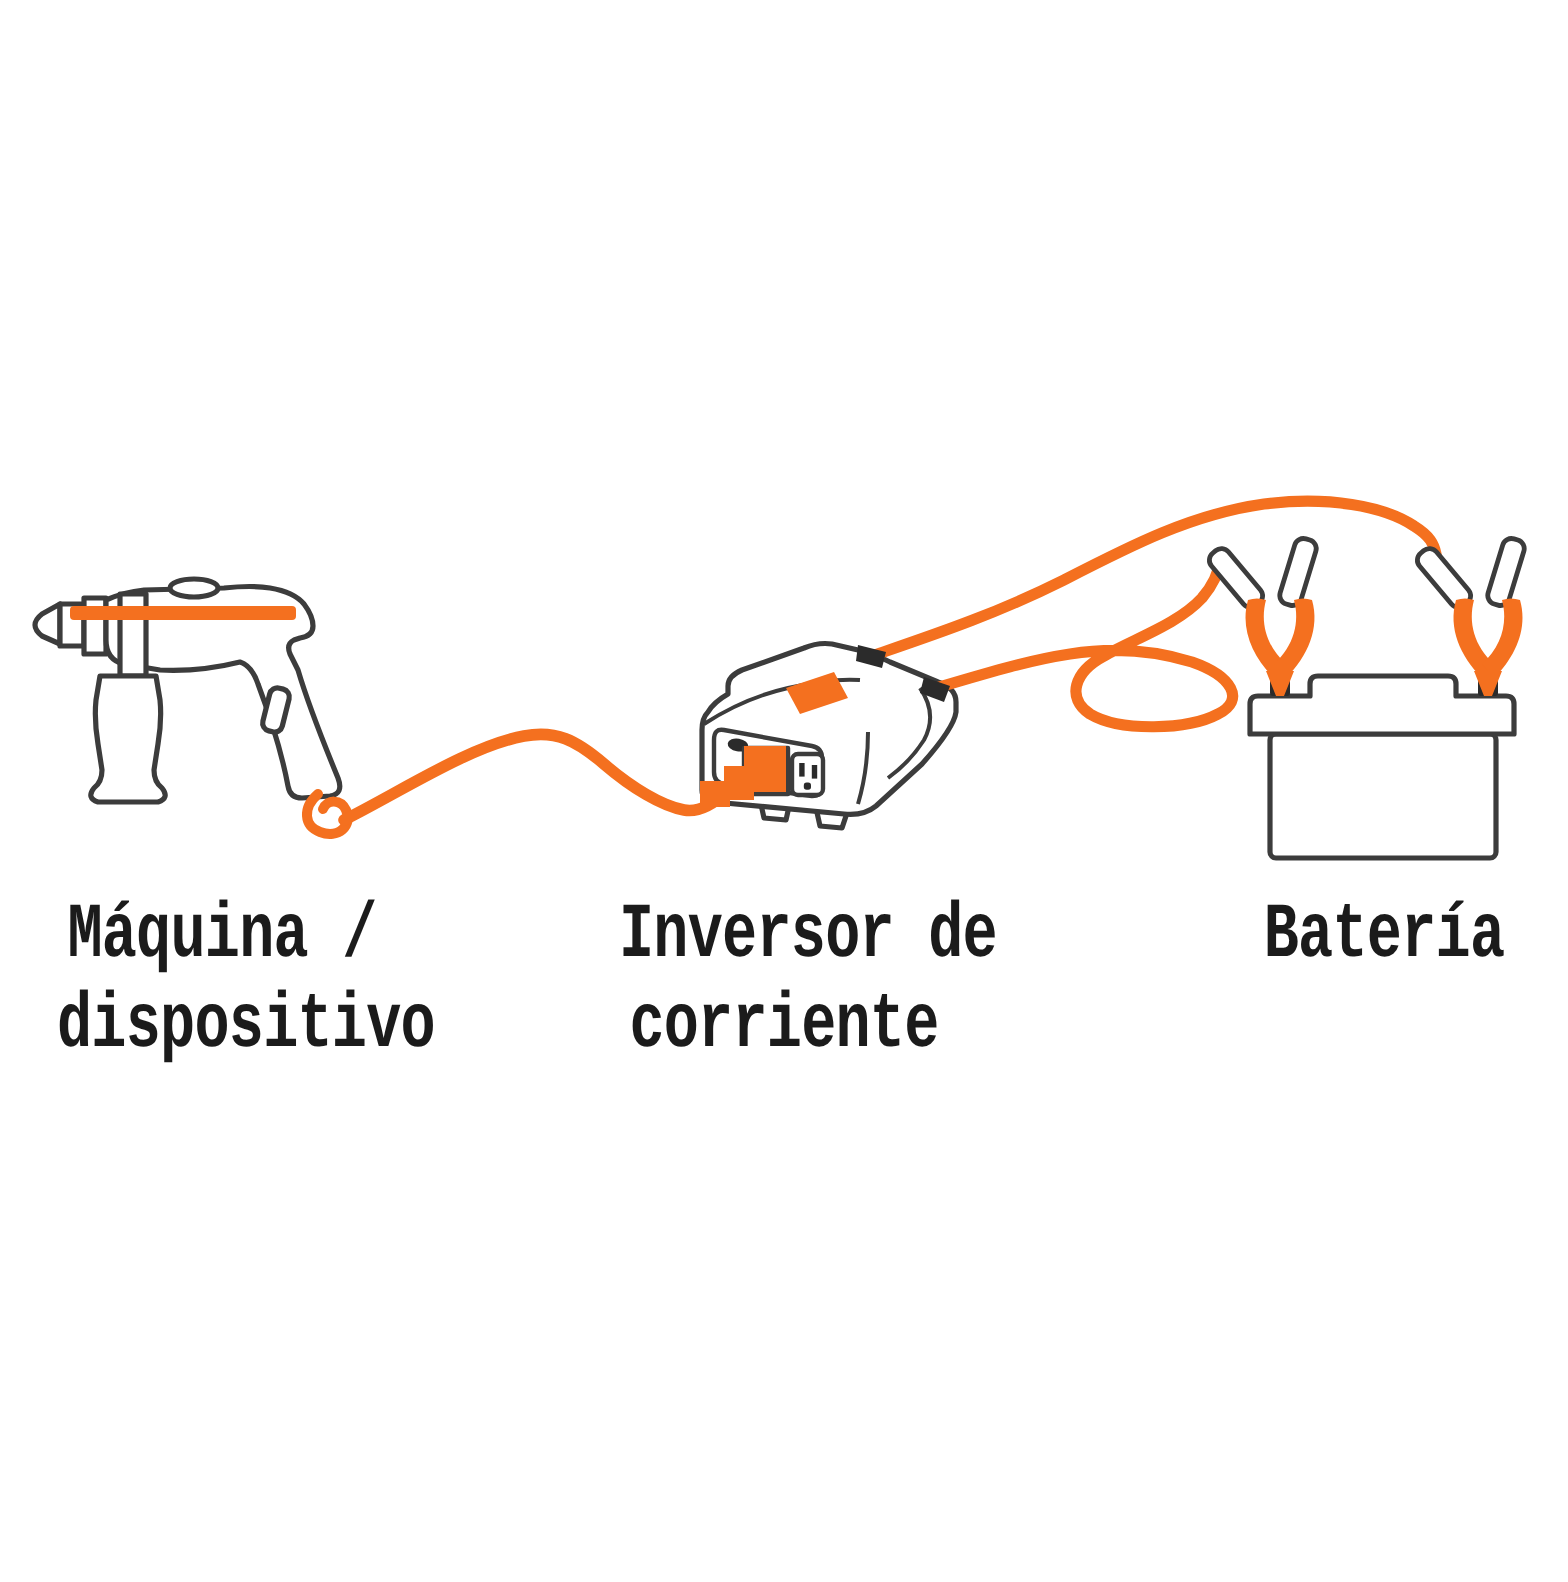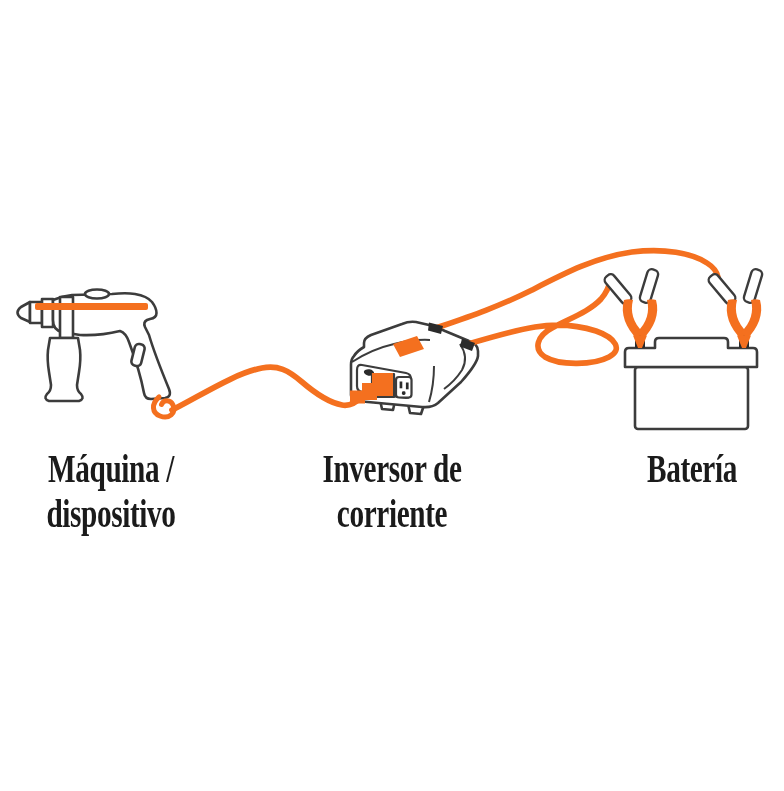--- a/index.html
+++ b/index.html
@@ -5,21 +5,21 @@
   :root{
     --orange:#F4701F;
     --outline:#3C3C3C;
     --text:#1B1B1B;
     --port:#2B2B2B;
     --bg:#FFFFFF;
   }
   html,body{margin:0;padding:0;background:var(--bg);}
   .canvas{
     position:relative;width:784px;height:733px;background:var(--bg);
-    overflow:hidden;font-family:Liberation Serif, serif;
+    overflow:hidden;font-family:Liberation Mono, monospace;
   }
   .diagram-svg{position:absolute;left:0;top:0;}
   .label{
     position:absolute;width:220px;text-align:center;
     font-weight:700;font-size:39px;line-height:45px;color:var(--text);
     transform:scaleX(0.75);letter-spacing:-0.5px;white-space:nowrap;
   }
   .label span{display:block;}
   .lbl-machine{left:1px;top:446px;}
   .lbl-inverter{left:282px;top:446px;}

